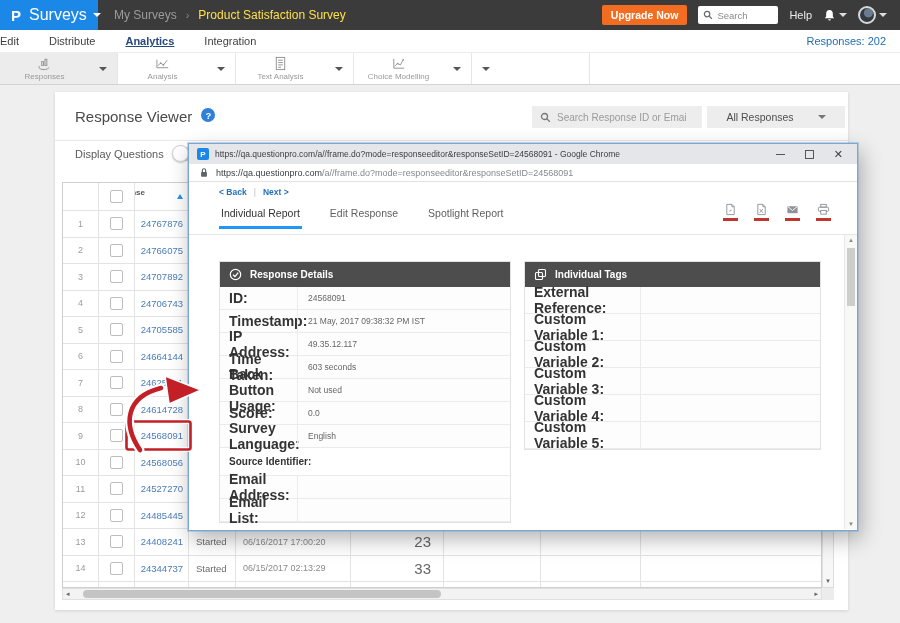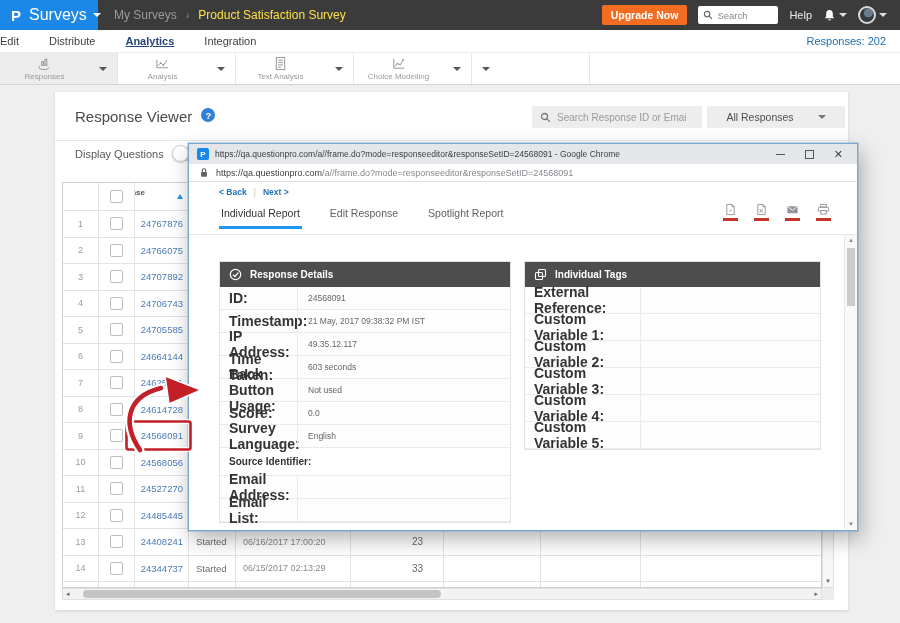--- a/index.html
+++ b/index.html
@@ -57,21 +57,21 @@
   
   .rtable { position:absolute; left:7px; top:90px; width:760px; height:406px; overflow:hidden; border:1px solid #cfcfcf; background:#fff; }
   .trow { display:flex; height:26.5px; border-bottom:1px solid #e3e3e3; background:#fff; }
   .trow.thead { height:28px; }
   .tc { border-right:1px solid #e3e3e3; display:flex; align-items:center; overflow:hidden; flex:none; }
   .c-n   { width:36px; justify-content:center; font-size:9px; color:#9b9b9b; }
   .c-cb  { width:36px; justify-content:center; }
   .c-id  { width:54px; justify-content:flex-end; padding-right:5px; font-size:9.5px; color:#4a7cb8;gap:28px; }
   .c-st  { width:47px; padding-left:7px; font-size:9.5px; color:#6b6b6b; }
   .c-ts  { width:115px; padding-left:7px; font-size:9px; color:#8a8a8a; }
-  .c-num { width:93px; justify-content:flex-end; padding-right:20px; font-size:10px; color:#666; }
+  .c-num { width:93px; justify-content:flex-end; padding-right:12px; font-size:15px; color:#666; }
   .c-e1 { width:97px; } .c-e2 { width:100px; } .c-e3 { width:182px; border-right:none; }
   .th { font-size:8px; font-weight:bold; color:#555; }
   .cbx { width:13px; height:13px; border:1px solid #bdbdbd; border-radius:2px; background:#fff; cursor:pointer; }
   .sort-up { width:0; height:0; border-left:3.5px solid transparent; border-right:3.5px solid transparent; border-bottom:5px solid #2196f3; margin-left:4px; }
 
   .vscroll { position:absolute; left:767px; top:90px; width:12px; height:406px; background:#f7f7f7; border:1px solid #ddd; border-left:1px solid #e0e0e0; }
   .vscroll .arr-down { position:absolute; bottom:3px; left:2px; color:#666; font-size:6px; }
   .hscroll { position:absolute; left:7px; top:496px; width:760px; height:12px; background:#f3f3f3; border:1px solid #e0e0e0; }
   .hscroll .thumb { position:absolute; left:20px; top:1px; width:358px; height:8px; background:#c4c4c4; border-radius:4px; cursor:pointer; }
   .hscroll .arr { position:absolute; top:1px; color:#666; font-size:7px; cursor:pointer; }

